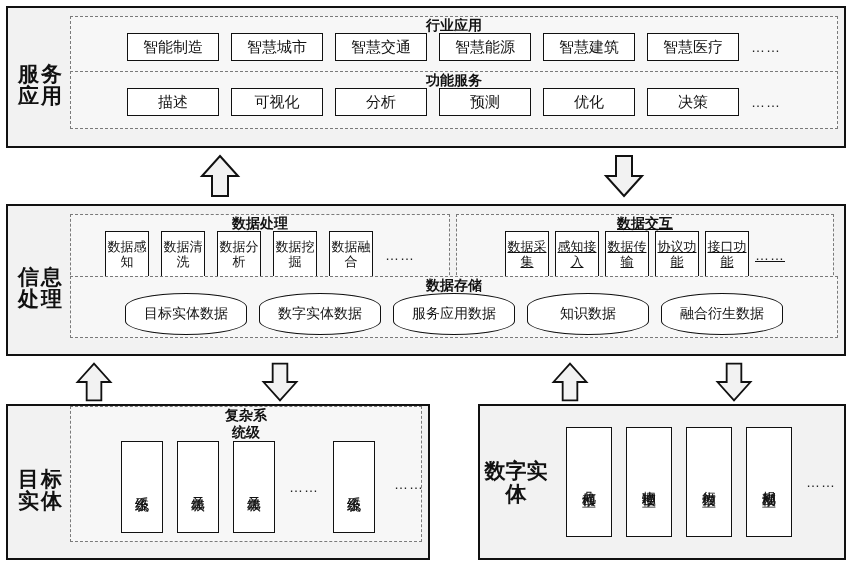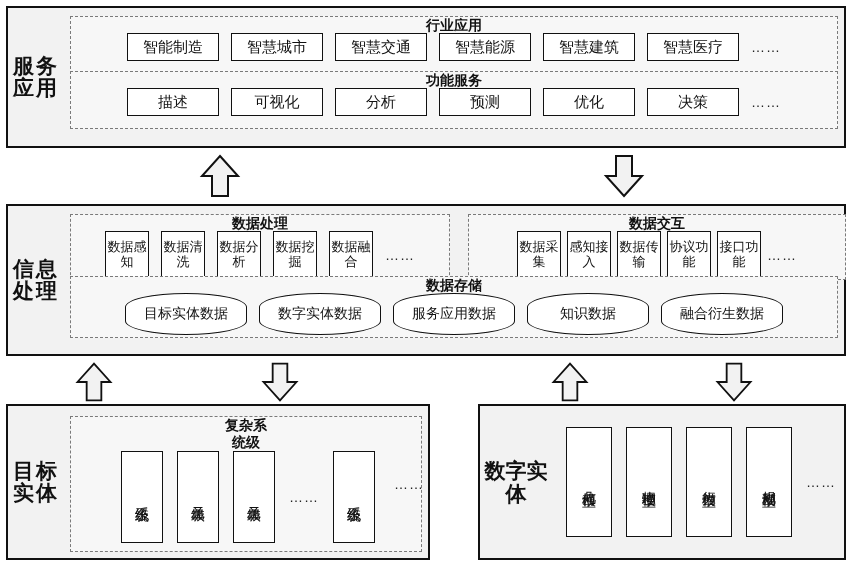--- a/index.html
+++ b/index.html
@@ -4,24 +4,24 @@
 <style>
   html,body{margin:0;padding:0;background:#ffffff;}
   body{width:852px;height:565px;font-family:"Liberation Sans","DejaVu Sans",sans-serif;color:#111;}
   .canvas{position:relative;width:852px;height:565px;overflow:hidden;}
 
   
   .outer{
     position:absolute;border:2px solid #111;background:#f2f2f2;box-sizing:border-box;
   }
   .sidelabel{
-    position:absolute;left:0;top:0;width:56px;height:100%;
+    position:absolute;left:0;top:8px;width:56px;height:100%;
     display:flex;align-items:center;justify-content:center;
     font-size:21px;font-weight:bold;letter-spacing:2px;line-height:1.05;
-    text-align:center;
+    text-align:right;
   }
   .sidelabel span{display:block;}
   .dashrow{
     position:absolute;border:1px dashed #7a7a7a;background:#f7f7f7;box-sizing:border-box;
     display:flex;align-items:center;flex-direction:column;
   }
   .rowlabel{
     width:78px;flex:none;text-align:center;font-size:14px;font-weight:bold;
     line-height:1.15;
   }
@@ -35,33 +35,33 @@
 
   
   #service-layer{left:6px;top:6px;width:840px;height:142px;}
   #service-row-industry{left:62px;top:8px;width:768px;height:58px;}
   #service-row-function{left:62px;top:63px;width:768px;height:58px;}
   .svc-cell{width:92px;height:28px;}
 
   
   #info-layer{left:6px;top:204px;width:840px;height:152px;}
   #info-proc-left{left:62px;top:8px;width:380px;height:66px;}
-  #info-proc-right{left:460px;top:8px;width:378px;height:66px;}
+  #info-proc-right{left:448px;top:8px;width:378px;height:66px;text-decoration:underline;}
   #info-store{left:62px;top:70px;width:768px;height:62px;}
   .proc-cell{width:44px;height:48px;font-size:13px;}
   .cyl{
     position:relative;width:120px;height:40px;background:#fff;border:1px solid #111;
     border-radius:50%/14px;display:flex;align-items:center;justify-content:center;
     font-size:14px;
   }
 
   
   #target-layer{left:6px;top:404px;width:424px;height:156px;}
   #digital-layer{left:478px;top:404px;width:368px;height:156px;}
-  #target-dash{left:62px;top:10px;width:352px;height:136px;}
+  #target-dash{left:62px;top:0;width:352px;height:136px;}
   .tgt-label{
     width:44px;flex:none;text-align:center;font-size:14px;font-weight:bold;line-height:1.2;
   }
   .vcell{
     background:#fff;border:1px solid #111;box-sizing:border-box;
     display:flex;align-items:center;justify-content:center;
     font-size:14px;line-height:1.2;width:42px;height:92px;text-align:center;
   }
   .vcell-inner{writing-mode:vertical-rl;text-orientation:upright;letter-spacing:1px;}
   .dig-title{

